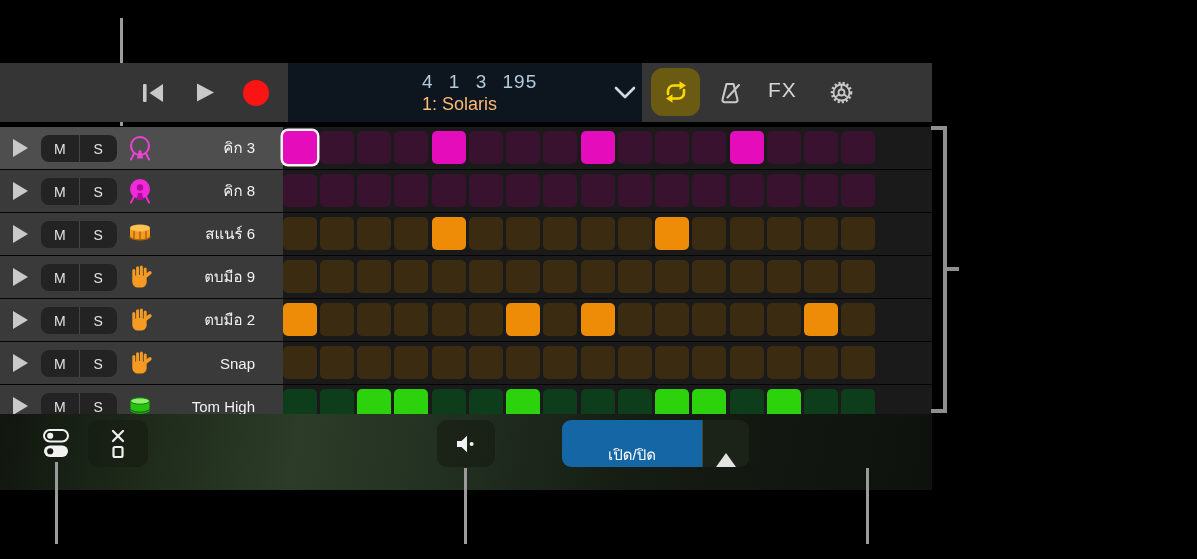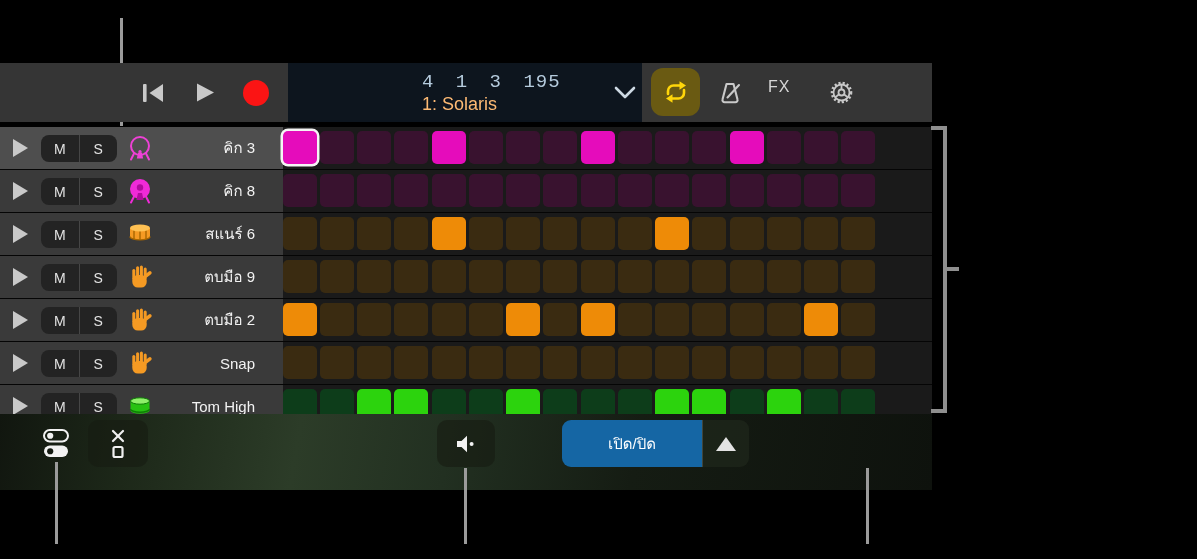--- a/index.html
+++ b/index.html
@@ -7,30 +7,30 @@
   .stage{position:relative;width:1197px;height:559px;background:#000;overflow:hidden;
          font-family:"Liberation Sans","DejaVu Sans",sans-serif;color:#eee;}
 
   
   .callout{position:absolute;width:3px;background:#9b9b9b;}
   .bracket-part{position:absolute;background:#8f8f8f;}
 
   
   .toolbar{position:absolute;left:0;top:63px;width:932px;height:59px;background:#353535;}
   .lcd{position:absolute;left:288px;top:0;width:354px;height:59px;background:#0d151e;}
-  .lcd-pos{position:absolute;left:134px;top:8px;font-size:19px;color:#b5cbdd;word-spacing:9px;letter-spacing:1px;font-family:Liberation Mono, monospace;}
+  .lcd-pos{position:absolute;left:134px;top:8px;font-size:19px;color:#b5cbdd;word-spacing:9px;letter-spacing:1px;}
   .lcd-track{position:absolute;left:134px;top:31px;font-size:18px;color:#fdba74;}
   .lcd-chevron{position:absolute;left:326px;top:23px;}
   .tb-ic{position:absolute;display:flex;align-items:center;justify-content:center;}
   .disclosure{left:72px;top:86px;width:0;height:0;border-left:11px solid transparent;
     border-right:11px solid transparent;border-top:13px solid #c4c4c4;}
   .record-dot{left:243px;top:80px;width:26px;height:26px;border-radius:50%;background:#fb1414;}
   .loop-btn{position:absolute;left:651px;top:5px;width:49px;height:48px;border-radius:12px;
     background:#6a5a12;display:flex;align-items:center;justify-content:center;}
-  .fx-label{position:absolute;left:768px;top:15px;font-size:16px;color:#d6d6d6;letter-spacing:1px;}
+  .fx-label{position:absolute;left:768px;top:15px;font-size:21px;color:#d6d6d6;letter-spacing:1px;}
 
   
   .sequencer{position:absolute;left:0;top:127px;width:932px;height:287px;background:#050505;overflow:hidden;}
   .row{position:relative;width:932px;height:42px;margin-bottom:1px;}
   .row-header{position:absolute;left:0;top:0;width:283px;height:100%;background:#3a3a3a;}
   .row-header.sel{background:#4e4e4e;}
   .row-play{position:absolute;left:8px;top:8px;width:24px;height:26px;display:flex;align-items:center;justify-content:center;}
   .tri{width:0;height:0;border-top:9px solid transparent;border-bottom:9px solid transparent;border-left:15px solid #c9c9c9;}
   .ms{position:absolute;left:41px;top:8px;width:76px;height:27px;background:#232323;border-radius:8px;
       display:flex;overflow:hidden;}
@@ -45,21 +45,21 @@
 
   
   .bottom-bar{position:absolute;left:0;top:414px;width:932px;height:76px;
     background:linear-gradient(100deg,#11160f 0%,#1d2819 14%,#2c3c28 32%,#223021 48%,#151c13 68%,#0e120d 100%);}
   .bb-btn{position:absolute;top:6px;height:47px;border-radius:10px;background:rgba(22,28,18,0.62);
     display:flex;align-items:center;justify-content:center;}
   .name-field{position:absolute;left:160px;top:6px;width:183px;height:47px;border-radius:10px;
     background:rgba(64,70,60,0.55);display:flex;align-items:center;padding-left:13px;
     font-size:17px;color:#e6c93c;}
   .seg-ctrl{position:absolute;left:562px;top:6px;height:47px;border-radius:9px;overflow:hidden;display:flex;}
-  .seg{display:flex;align-items:center;justify-content:center;font-size:15px;color:#fff;}
+  .seg{display:flex;align-items:flex-end;justify-content:center;font-size:15px;color:#fff;}
   .seg-on{width:140px;background:#1566a4;}
   .seg-vel{width:140px;background:rgba(30,38,26,0.8);color:#f2f2f2;}
   .seg-tri{width:47px;background:rgba(30,38,26,0.8);border-left:1px solid rgba(255,255,255,0.16);}
   .up-tri{width:0;height:0;border-left:10px solid transparent;border-right:10px solid transparent;
     border-bottom:14px solid #e3e3e3;}
   .toggles-wrap{position:absolute;left:42px;top:13px;width:28px;height:34px;}
 </style>
 </head>
 <body>
 

